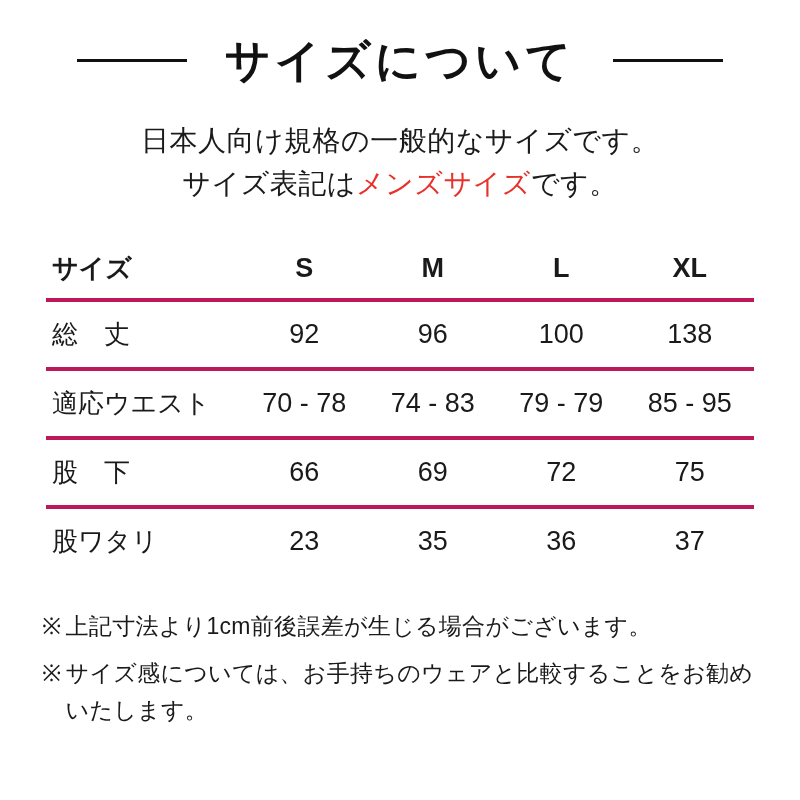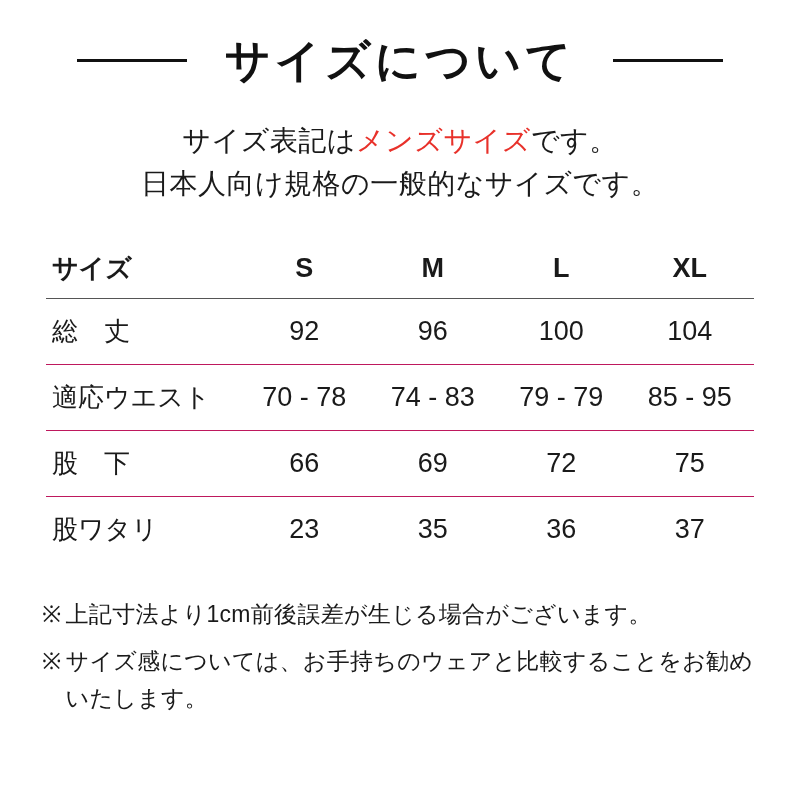--- a/index.html
+++ b/index.html
@@ -77,21 +77,21 @@
     color: #1a1a1a;
     padding: 0;
     height: 65px;
     vertical-align: middle;
   }
   table.size-table thead th {
     height: 58px;
     font-weight: bold;
   }
   table.size-table tbody tr {
-    border-top: 1px solid #be185d;
+    border-top: 4px solid #be185d;
   }
   table.size-table thead tr {
     border-bottom: 1px solid #555555;
   }
   table.size-table .col-label {
     width: 188px;
     text-align: left;
     padding-left: 6px;
     font-size: 26px;
     letter-spacing: 0px;
@@ -123,44 +123,44 @@
 
 <div class="page">
 
   <div class="title-row">
     <div class="title-rule left"></div>
     <div class="title-text">サイズについて</div>
     <div class="title-rule right"></div>
   </div>
 
   <div class="intro">
+    <div>日本人向け規格の一般的なサイズです。</div>
     <div>
       <span>サイズ表記は</span><span class="accent">メンズサイズ</span><span>です。</span>
     </div>
-    <div>日本人向け規格の一般的なサイズです。</div>
   </div>
 
   <div class="table-wrap">
     <table class="size-table">
       <thead>
         <tr>
           <th class="col-label">サイズ</th>
           <th>S</th>
           <th>M</th>
           <th>L</th>
           <th>XL</th>
         </tr>
       </thead>
       <tbody>
         <tr>
           <td class="col-label">総　丈</td>
           <td>92</td>
           <td>96</td>
           <td>100</td>
-          <td>104</td>
+          <td>138</td>
         </tr>
         <tr>
           <td class="col-label">適応ウエスト</td>
           <td>70 - 78</td>
           <td>74 - 83</td>
           <td>79 - 79</td>
           <td>85 - 95</td>
         </tr>
         <tr>
           <td class="col-label">股　下</td>

